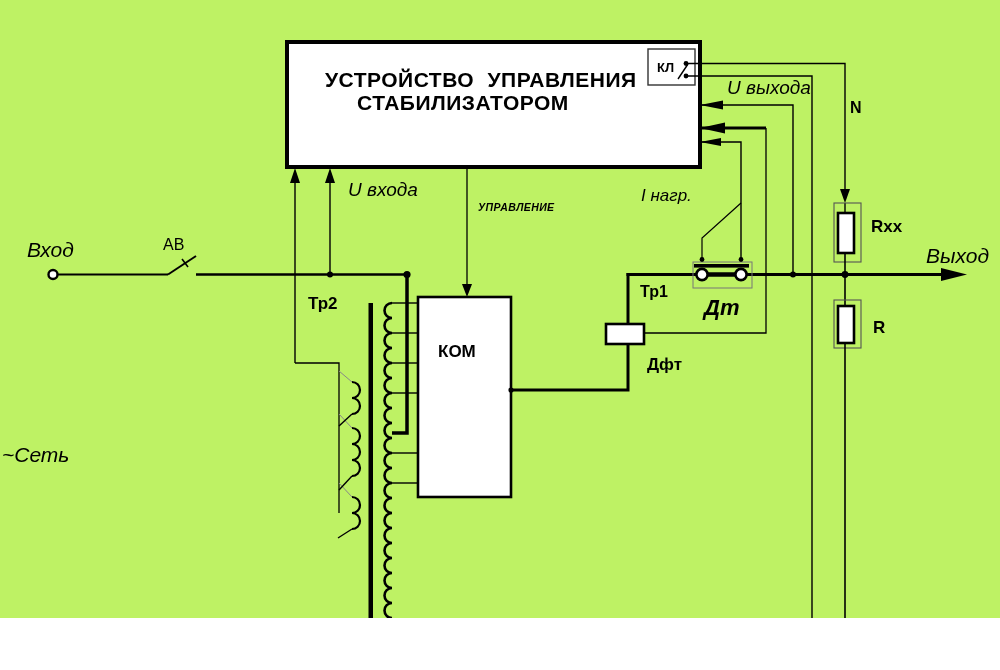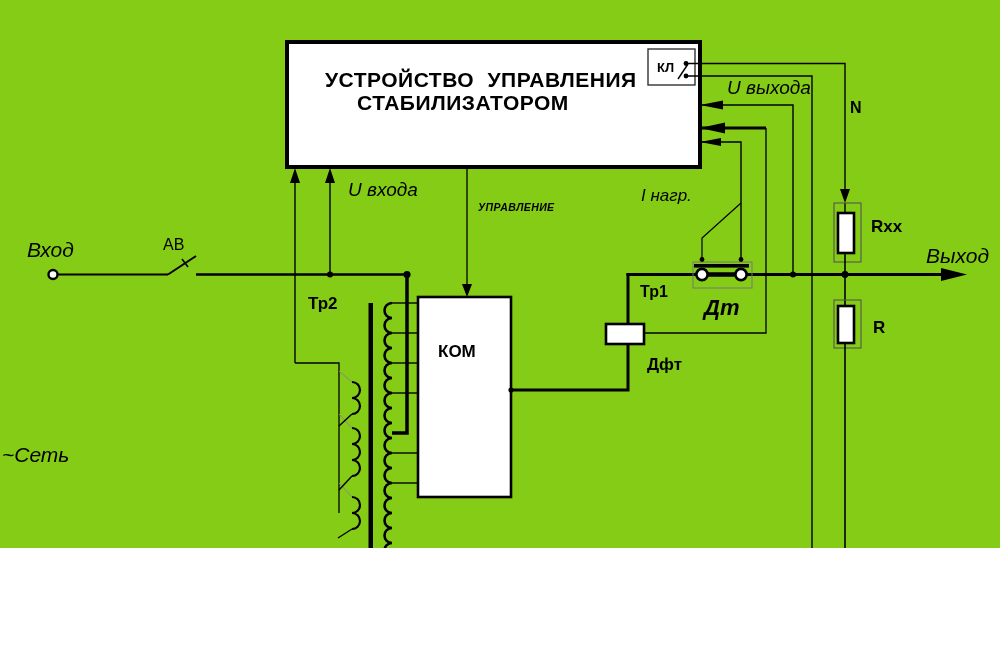--- a/index.html
+++ b/index.html
@@ -1,16 +1,16 @@
 <!DOCTYPE html>
 <html><head>
 <meta charset="utf-8">
 <style>
   html,body{margin:0;padding:0;background:#fff;}
-  .stage{position:relative;width:1000px;height:548px;background:#84cc16;overflow:hidden;}
+  .stage{position:relative;width:1000px;height:618px;background:#bef264;overflow:hidden;}
   svg{display:block;}
   text{font-family:"Liberation Sans",sans-serif;fill:#000;}
   .t-title{font-size:21px;font-weight:700;letter-spacing:.5px;word-spacing:7px;}
   .t-ital-lg{font-size:21px;font-style:italic;}
   .t-uin{font-size:19px;font-style:italic;}
   .t-inagr{font-size:17px;font-style:italic;}
   .t-bold{font-size:17px;font-weight:700;}
   .t-bold-sm{font-size:16px;font-weight:700;}
   .t-kl{font-size:13px;font-weight:700;}
   .t-ctrl{font-size:10.5px;font-weight:700;font-style:italic;letter-spacing:.4px;}

